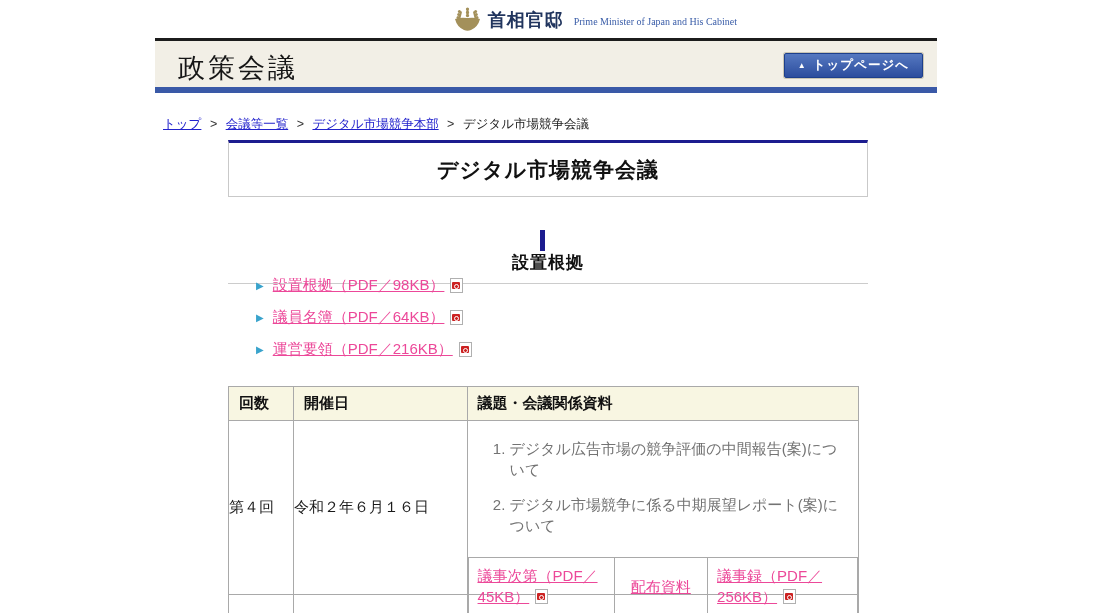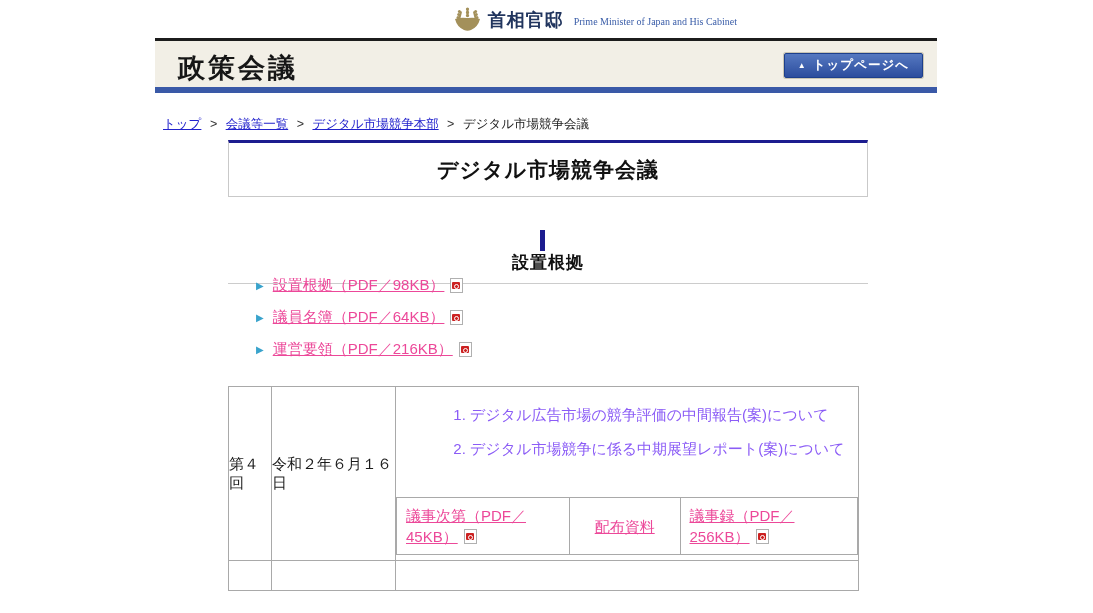--- a/index.html
+++ b/index.html
@@ -12,21 +12,21 @@
   .crest { width:27px; height:25px; margin-right:7px; }
   .brand-jp { font-family:"Liberation Serif","DejaVu Serif",serif; font-weight:bold;
     font-size:18px; color:#21355e; letter-spacing:1px; margin-right:10px; white-space:nowrap; }
   .brand-en { font-family:"Liberation Serif","DejaVu Serif",serif; font-size:10px;
     color:#3a5da8; white-space:nowrap; padding-top:3px; }
 
   
   .header-band { position:absolute; left:155px; top:38px; width:782px; height:55px;
     background:#f2efe6; border-top:3px solid #1c1c1c; }
   .header-title { position:absolute; left:23px; top:9px;
-    font-family:"Liberation Serif","DejaVu Serif",serif; font-size:27px; font-weight:bold;
+    font-family:"Liberation Serif","DejaVu Serif",serif; font-size:27px; font-weight:normal;
     color:#161616; letter-spacing:3px; }
   .header-blue-bar { position:absolute; left:0; bottom:0; width:100%; height:6px; background:#3a59a7; }
   .top-btn { position:absolute; right:14px; top:12px; height:25px; padding:0 13px;
     background:linear-gradient(#5578c0,#2c4d9e); border:1px solid #1d3f8c; border-radius:2px;
     box-shadow:0 0 0 1px #c8c4b4; color:#ffffff; font-size:12.5px; font-weight:bold;
     display:flex; align-items:center; cursor:pointer; letter-spacing:1px; }
   .top-btn .arrow { font-size:8px; margin-right:6px; }
 
   
   .breadcrumb { position:absolute; left:163px; top:100px; font-size:12.5px; color:#222222;margin-top:16px; }
@@ -66,21 +66,21 @@
   .meeting-table th { background:#f8f6e2; font-weight:bold; text-align:left;
     padding:7px 10px; height:34px; color:#111111; }
   th.col-round { width:65px; }
   th.col-date { width:174px; }
   th.col-agenda { width:392px; }
   td.round-cell { text-align:left; height:173px; }
   td.date-cell { }
   td.agenda-cell { padding:0; vertical-align:top; }
   .agenda-wrap { display:flex; flex-direction:column; height:173px; }
   .agenda-list { margin:17px 10px 8px 0; padding-left:42px; flex:1; }
-  .agenda-list li { margin-bottom:13px; line-height:1.42; color:#8b5cf6;margin-left:32px; }
+  .agenda-list li { margin-bottom:13px; line-height:1.42; color:#737373; }
   .links-table { width:100%; border-collapse:collapse; margin-bottom:5px; }
   .links-table td { border:1px solid #a9a9a9; padding:7px 9px; line-height:1.4; }
   .links-table td.c1 { width:37.5%; }
   .links-table td.c2 { width:24%; text-align:center; }
   .links-table td.c3 { width:38.5%; }
   tr.stub-row td { height:30px; background:#ffffff; }
 </style>
 </head>
 <body>
 
@@ -149,20 +149,25 @@
   </div>
   <div class="doc-link-item">
     <span class="tri">▶</span>
     <a href="#">運営要領（PDF／216KB）</a>
     <span class="pdf-icon"></span>
   </div>
 </div>
 
 <table class="meeting-table">
   <tbody>
+      <tr>
+    <th class="col-round">回数</th>
+    <th class="col-date">開催日</th>
+    <th class="col-agenda">議題・会議関係資料</th>
+  </tr>
   <tr>
     <td class="round-cell">第４回</td>
     <td class="date-cell">令和２年６月１６日</td>
     <td class="agenda-cell">
       <div class="agenda-wrap">
         <ol class="agenda-list">
           <li>デジタル広告市場の競争評価の中間報告(案)について</li>
           <li>デジタル市場競争に係る中期展望レポート(案)について</li>
         </ol>
         <table class="links-table">

